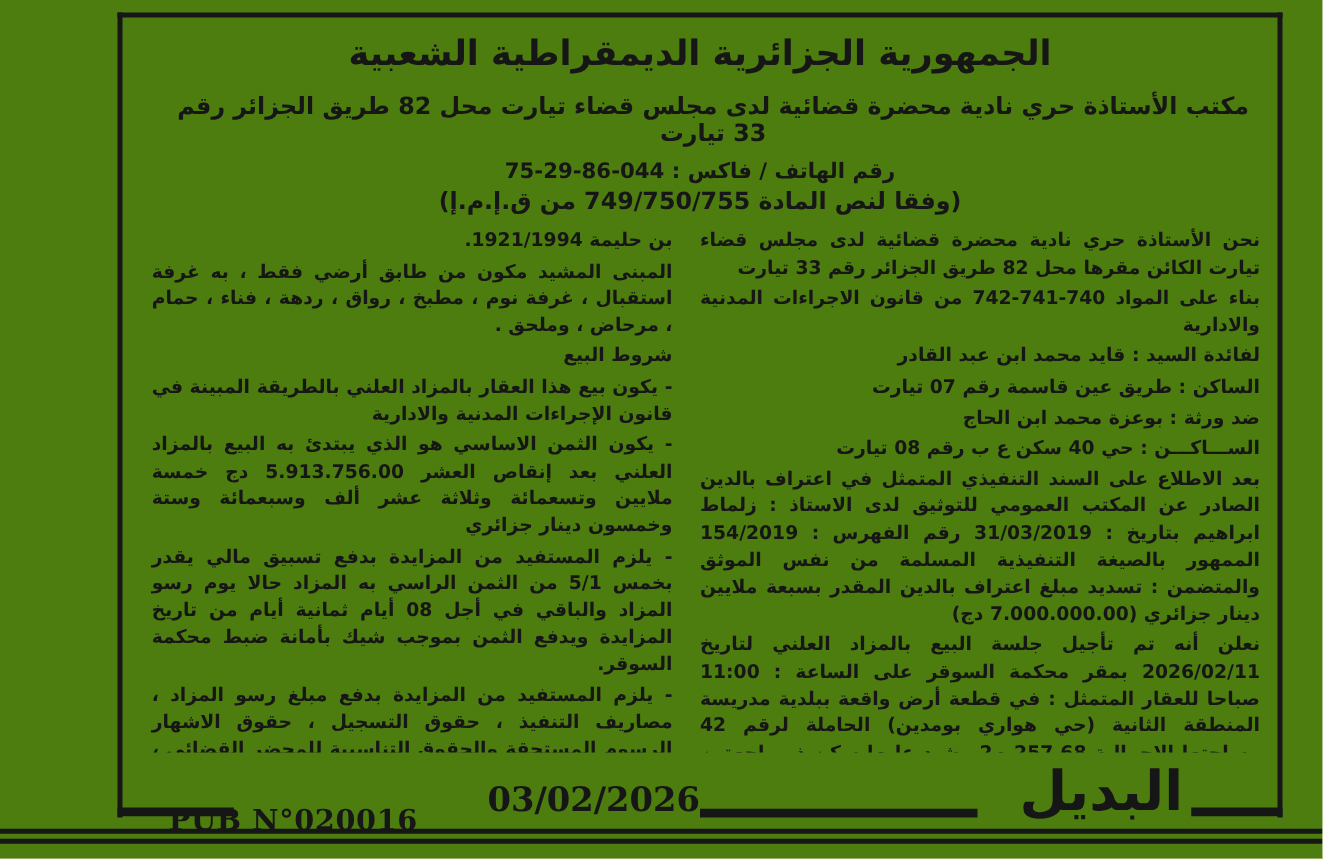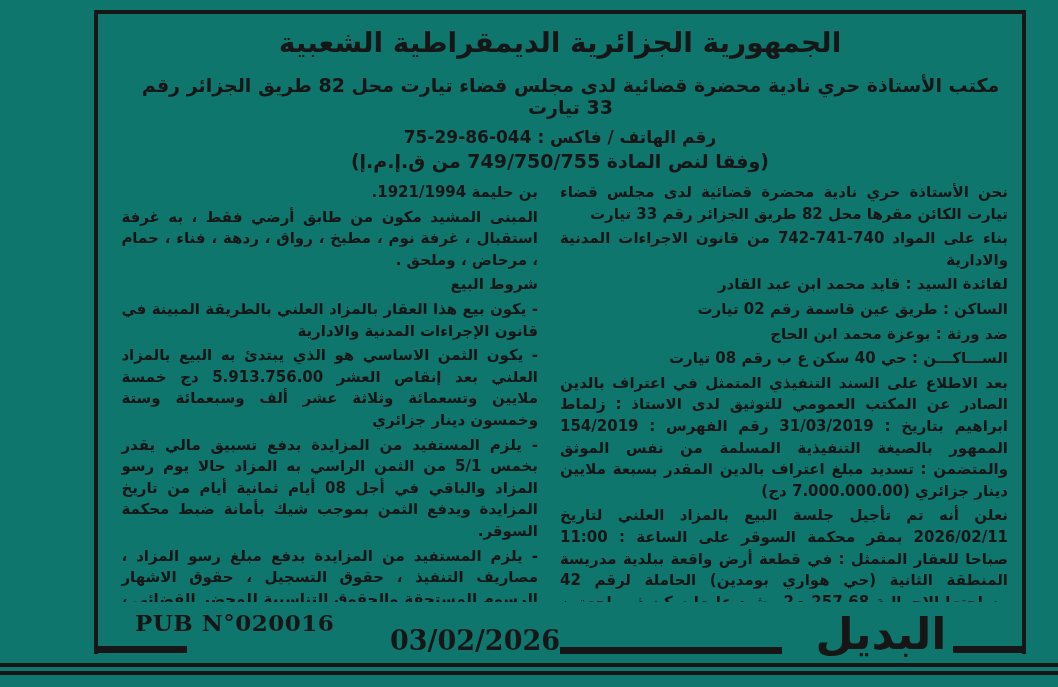--- a/index.html
+++ b/index.html
@@ -6,21 +6,21 @@
     margin: 0;
     padding: 0;
     background: #fbfaf6;
     font-family: "DejaVu Sans", sans-serif;
     color: #161616;
   }
   .page {
     position: relative;
     width: 1058px;
     height: 687px;
-    background: #0f766e;
+    background: #4d7c0f;
     overflow: hidden;
   }
   
   .ad-box {
     position: absolute;
     left: 94px;
     top: 10px;
     width: 932px;
     height: 644px;
     border: 4px solid #161616;
@@ -63,21 +63,21 @@
     height: 7px;
     background: #161616;
   }
   .stub-bl  { left: 94px;  top: 646px; width: 93px;  }
   .stub-mid { left: 560px; top: 647px; width: 222px; }
   .stub-br  { left: 953px; top: 646px; width: 73px;  }
   
   .pub-number {
     position: absolute;
     left: 135px;
-    top: 609px;
+    top: 643px;
     font-family: "DejaVu Serif", serif;
     font-weight: 700;
     font-size: 23px;
     letter-spacing: 0.5px;
     text-align: center;
   }
   .pub-date {
     position: absolute;
     left: 390px;
     top: 625px;
@@ -119,21 +119,21 @@
     <div class="hdr office-line">مكتب الأستاذة حري نادية  محضرة قضائية لدى مجلس قضاء تيارت محل 82 طريق الجزائر رقم 33 تيارت</div>
     <div class="hdr phone-line">رقم الهاتف / فاكس : 044-86-29-75</div>
     <div class="hdr legal-ref">(وفقا لنص المادة 749/750/755 من ق.إ.م.إ)</div>
 
     <div class="columns">
 
       <div class="col col-right">
         <p>نحن الأستاذة حري نادية محضرة قضائية لدى مجلس قضاء تيارت الكائن مقرها محل 82 طريق الجزائر رقم 33 تيارت</p>
         <p>بناء على المواد 740-741-742 من قانون الاجراءات المدنية والادارية</p>
         <p>لفائدة السيد : قايد محمد ابن عبد القادر</p>
-        <p>الساكن : طريق عين قاسمة رقم 02 تيارت</p>
+        <p>الساكن : طريق عين قاسمة رقم 07 تيارت</p>
         <p>ضد ورثة : بوعزة محمد ابن الحاج</p>
         <p>الســـاكـــن : حي 40 سكن ع ب رقم 08 تيارت</p>
         <p>بعد الاطلاع على السند التنفيذي المتمثل في اعتراف بالدين الصادر عن المكتب العمومي للتوثيق لدى الاستاذ : زلماط ابراهيم بتاريخ : 31/03/2019 رقم الفهرس : 154/2019 الممهور بالصيغة التنفيذية المسلمة من نفس الموثق والمتضمن : تسديد مبلغ اعتراف بالدين المقدر بسبعة ملايين دينار جزائري (7.000.000.00 دج)</p>
         <p>نعلن أنه تم تأجيل جلسة البيع بالمزاد العلني لتاريخ 2026/02/11 بمقر محكمة السوقر على الساعة : 11:00 صباحا للعقار المتمثل : في قطعة أرض واقعة ببلدية مدريسة المنطقة الثانية (حي هواري بومدين) الحاملة لرقم 42 مساحتها الاجمالية 257.68 م2 مشيد عليها سكن ذو واجهتين مساحته 131.14 م2 أما باقي المساحة فهي شاغرة، يحد القطعة الارضية من : الشمال، شارع المجاهد بن صغير بن يعقوب 1917/2001، الجنوب : أرض شاغرة، الشرق : أرض شاغرة والغرب : شارع المجاهد وذان</p>
       </div>
 
       <div class="col col-left">
         <p>بن حليمة 1921/1994.</p>
         <p>المبنى المشيد مكون من طابق أرضي فقط ، به غرفة استقبال ، غرفة نوم ، مطبخ ، رواق ، ردهة ، فناء ، حمام ، مرحاض ، وملحق .</p>
         <p class="conditions-heading">شروط البيع</p>

